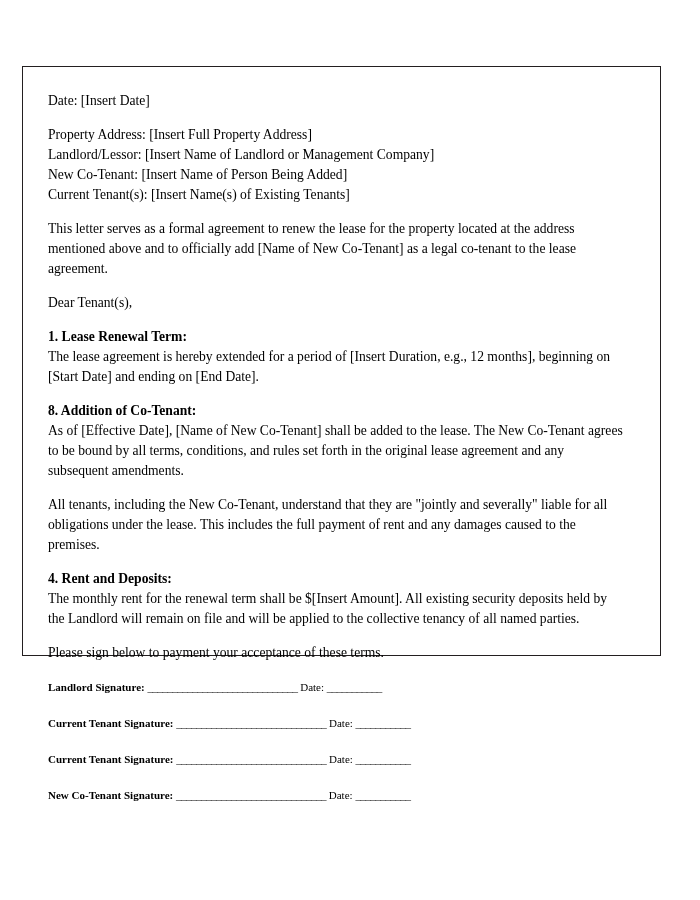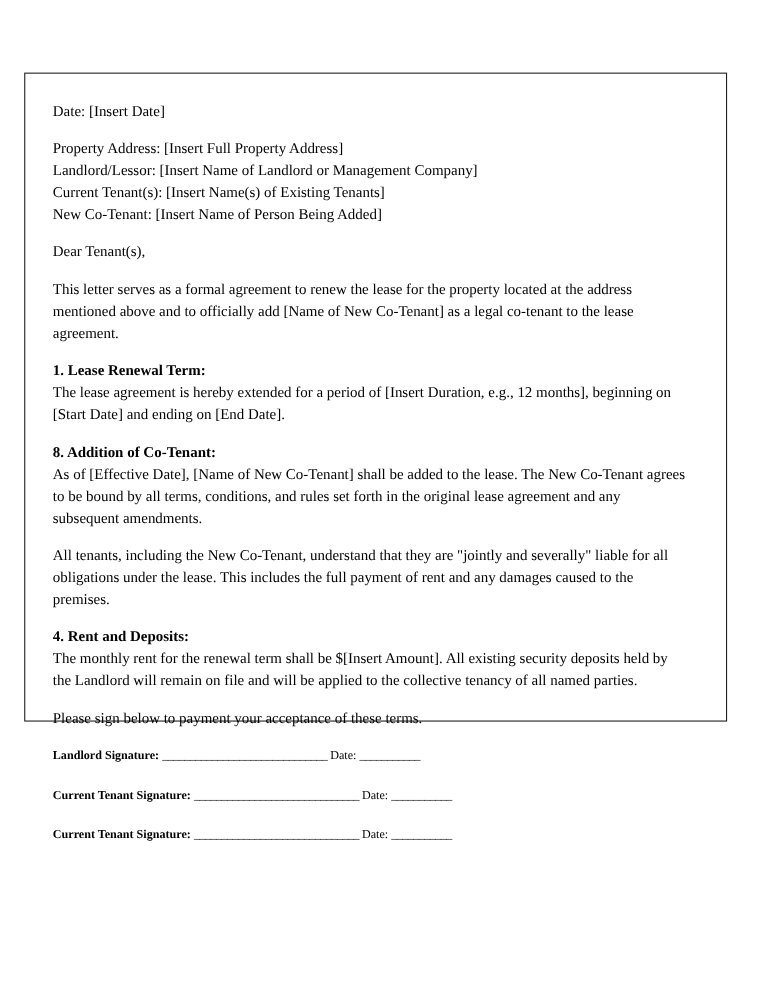--- a/index.html
+++ b/index.html
@@ -87,27 +87,27 @@
 <body>
 
 <div id="page">
   <div id="doc">
 
     <div class="para">Date: [Insert Date]</div>
 
     <div class="block">
       <span class="line">Property Address: [Insert Full Property Address]</span>
       <span class="line">Landlord/Lessor: [Insert Name of Landlord or Management Company]</span>
+      <span class="line">New Co-Tenant: [Insert Name of Person Being Added]</span>
       <span class="line">Current Tenant(s): [Insert Name(s) of Existing Tenants]</span>
-      <span class="line">New Co-Tenant: [Insert Name of Person Being Added]</span>
     </div>
 
+    <div class="para">This letter serves as a formal agreement to renew the lease for the property located at the address mentioned above and to officially add [Name of New Co-Tenant] as a legal co-tenant to the lease agreement.</div>
+
     <div class="para">Dear Tenant(s),</div>
-
-    <div class="para">This letter serves as a formal agreement to renew the lease for the property located at the address mentioned above and to officially add [Name of New Co-Tenant] as a legal co-tenant to the lease agreement.</div>
 
     <div class="section">
       <span class="section-head">1. Lease Renewal Term:</span>
       <span class="section-body">The lease agreement is hereby extended for a period of [Insert Duration, e.g., 12 months], beginning on [Start Date] and ending on [End Date].</span>
     </div>
 
     <div class="section">
       <span class="section-head">8. Addition of Co-Tenant:</span>
       <span class="section-body">As of [Effective Date], [Name of New Co-Tenant] shall be added to the lease. The New Co-Tenant agrees to be bound by all terms, conditions, and rules set forth in the original lease agreement and any subsequent amendments.</span>
     </div>
@@ -139,17 +139,23 @@
         <span class="sig-date-rule">___________</span>
       </div>
 
       <div class="sig-row">
         <span class="sig-label">Current Tenant Signature:</span>
         <span class="sig-rule">______________________________</span>
         <span class="sig-date-label">Date:</span>
         <span class="sig-date-rule">___________</span>
       </div>
 
+      <div class="sig-row">
+        <span class="sig-label">New Co-Tenant Signature:</span>
+        <span class="sig-rule">______________________________</span>
+        <span class="sig-date-label">Date:</span>
+        <span class="sig-date-rule">___________</span>
+      </div>
 
     </div>
 
   </div>
 </div>
 
 </body></html>

